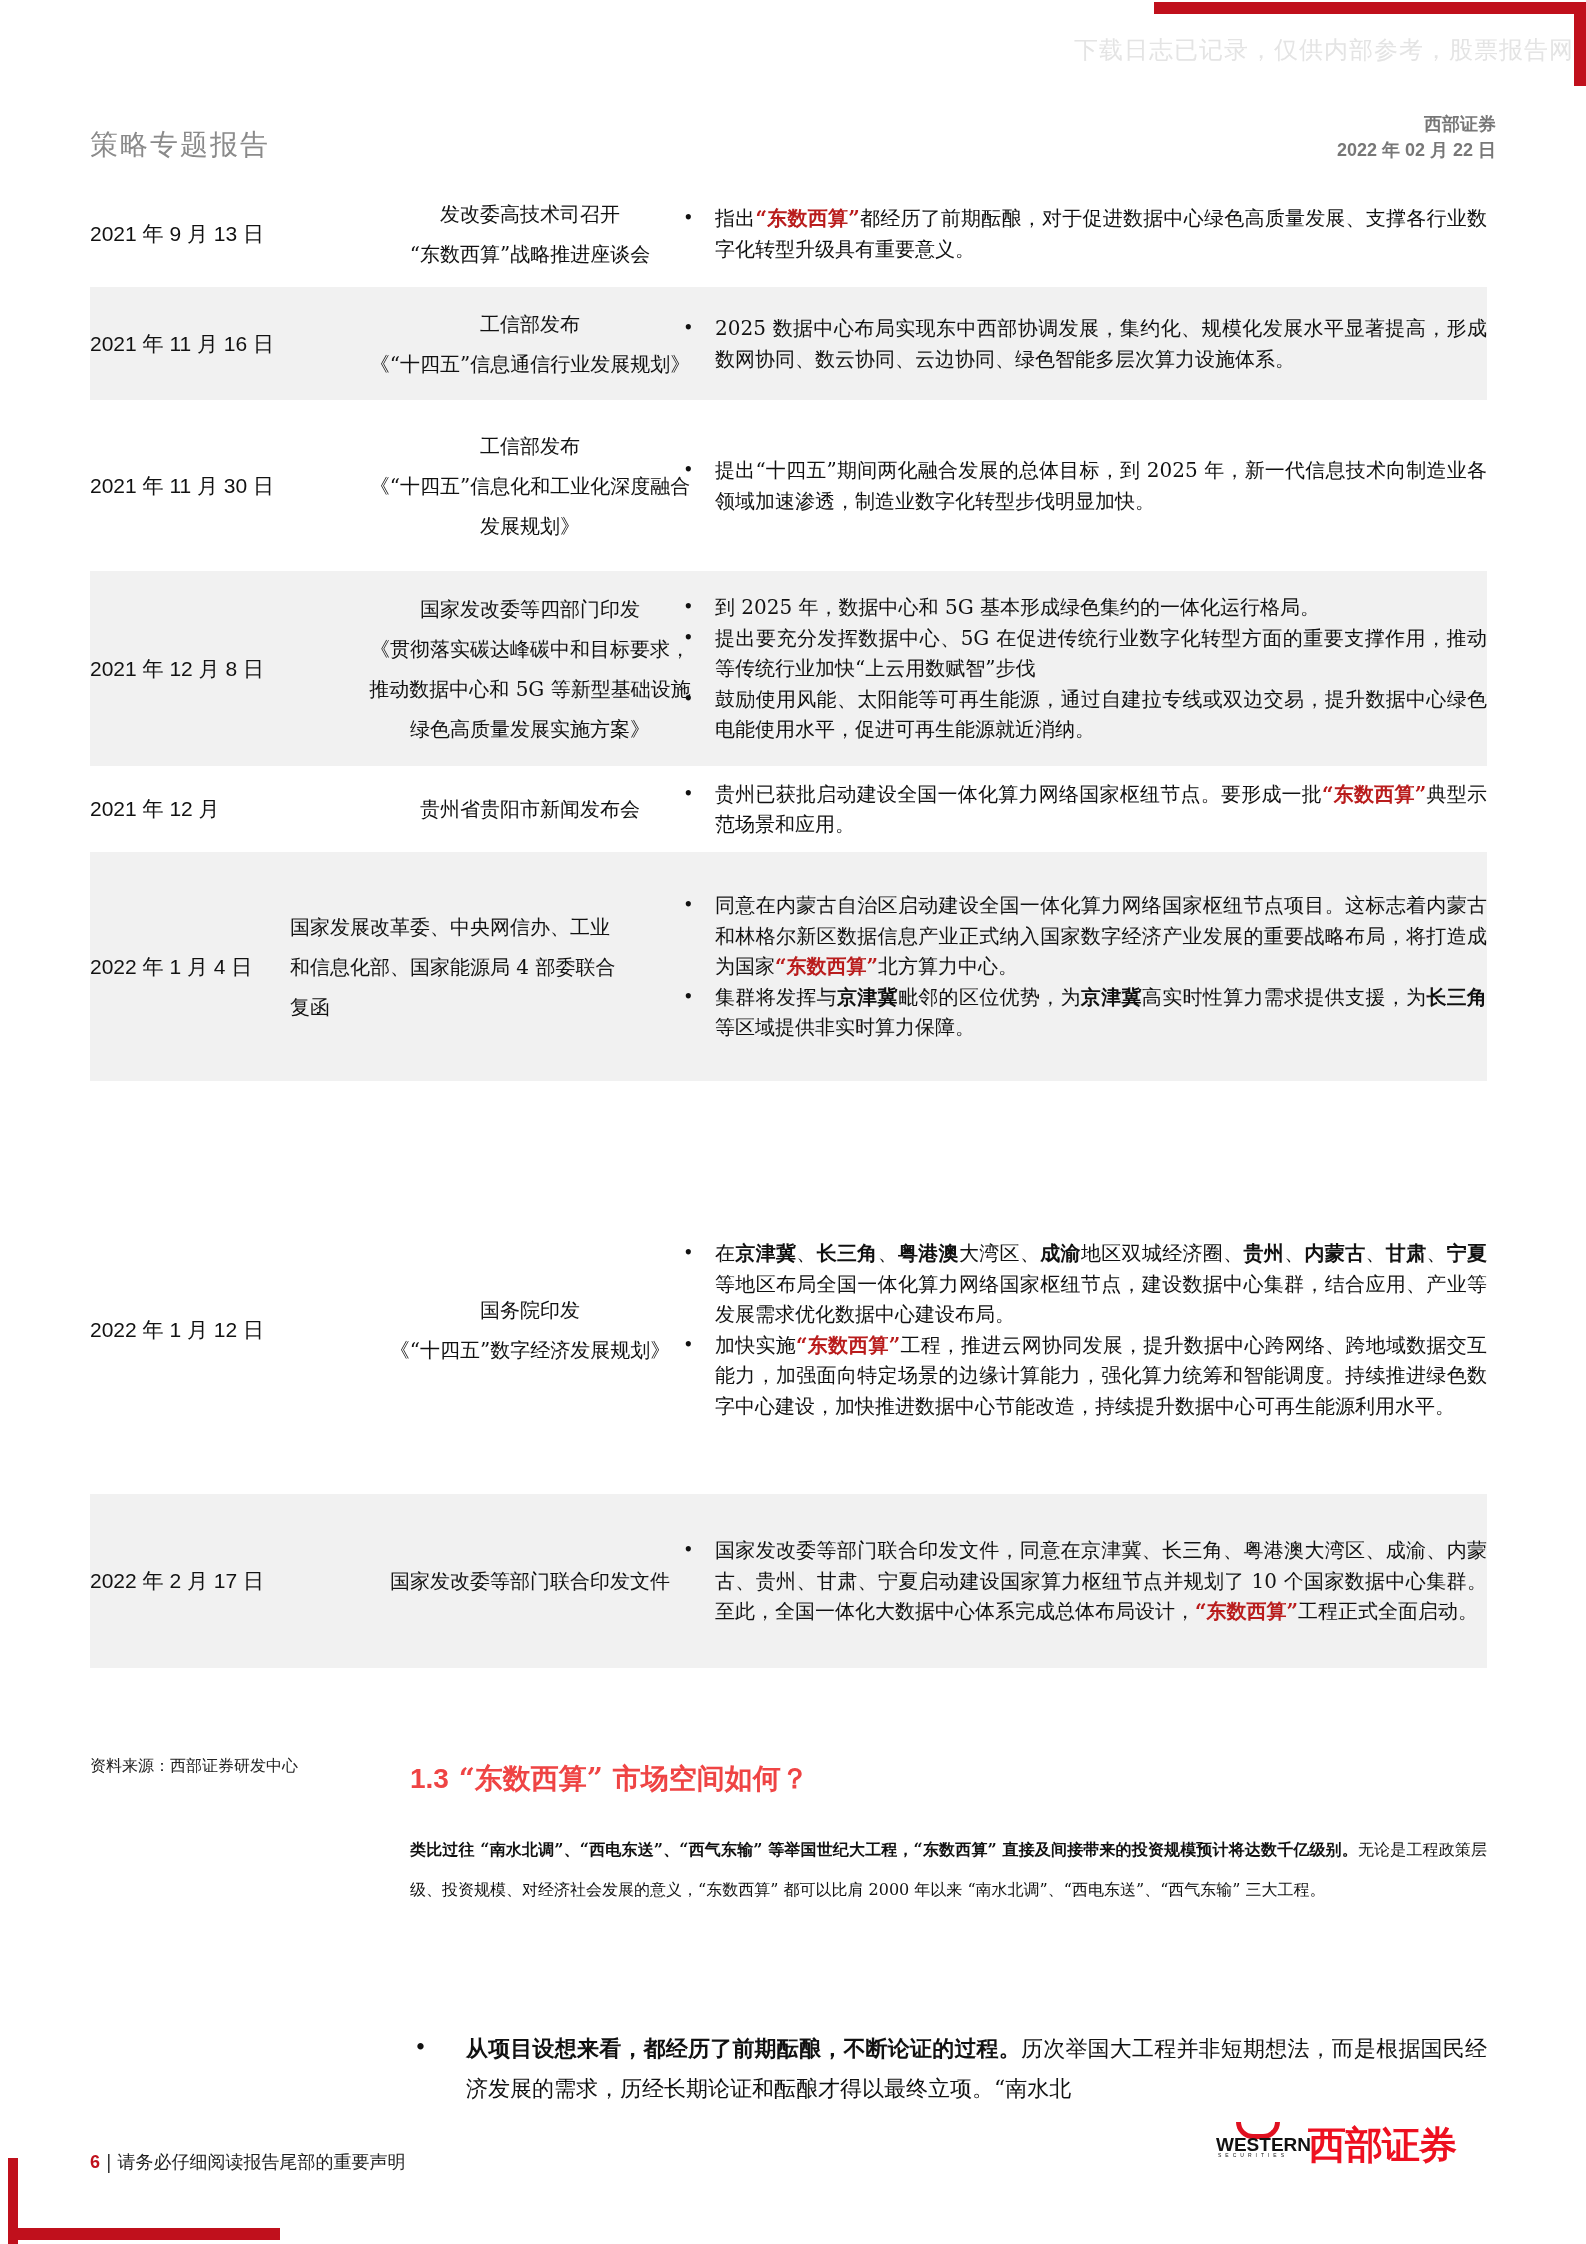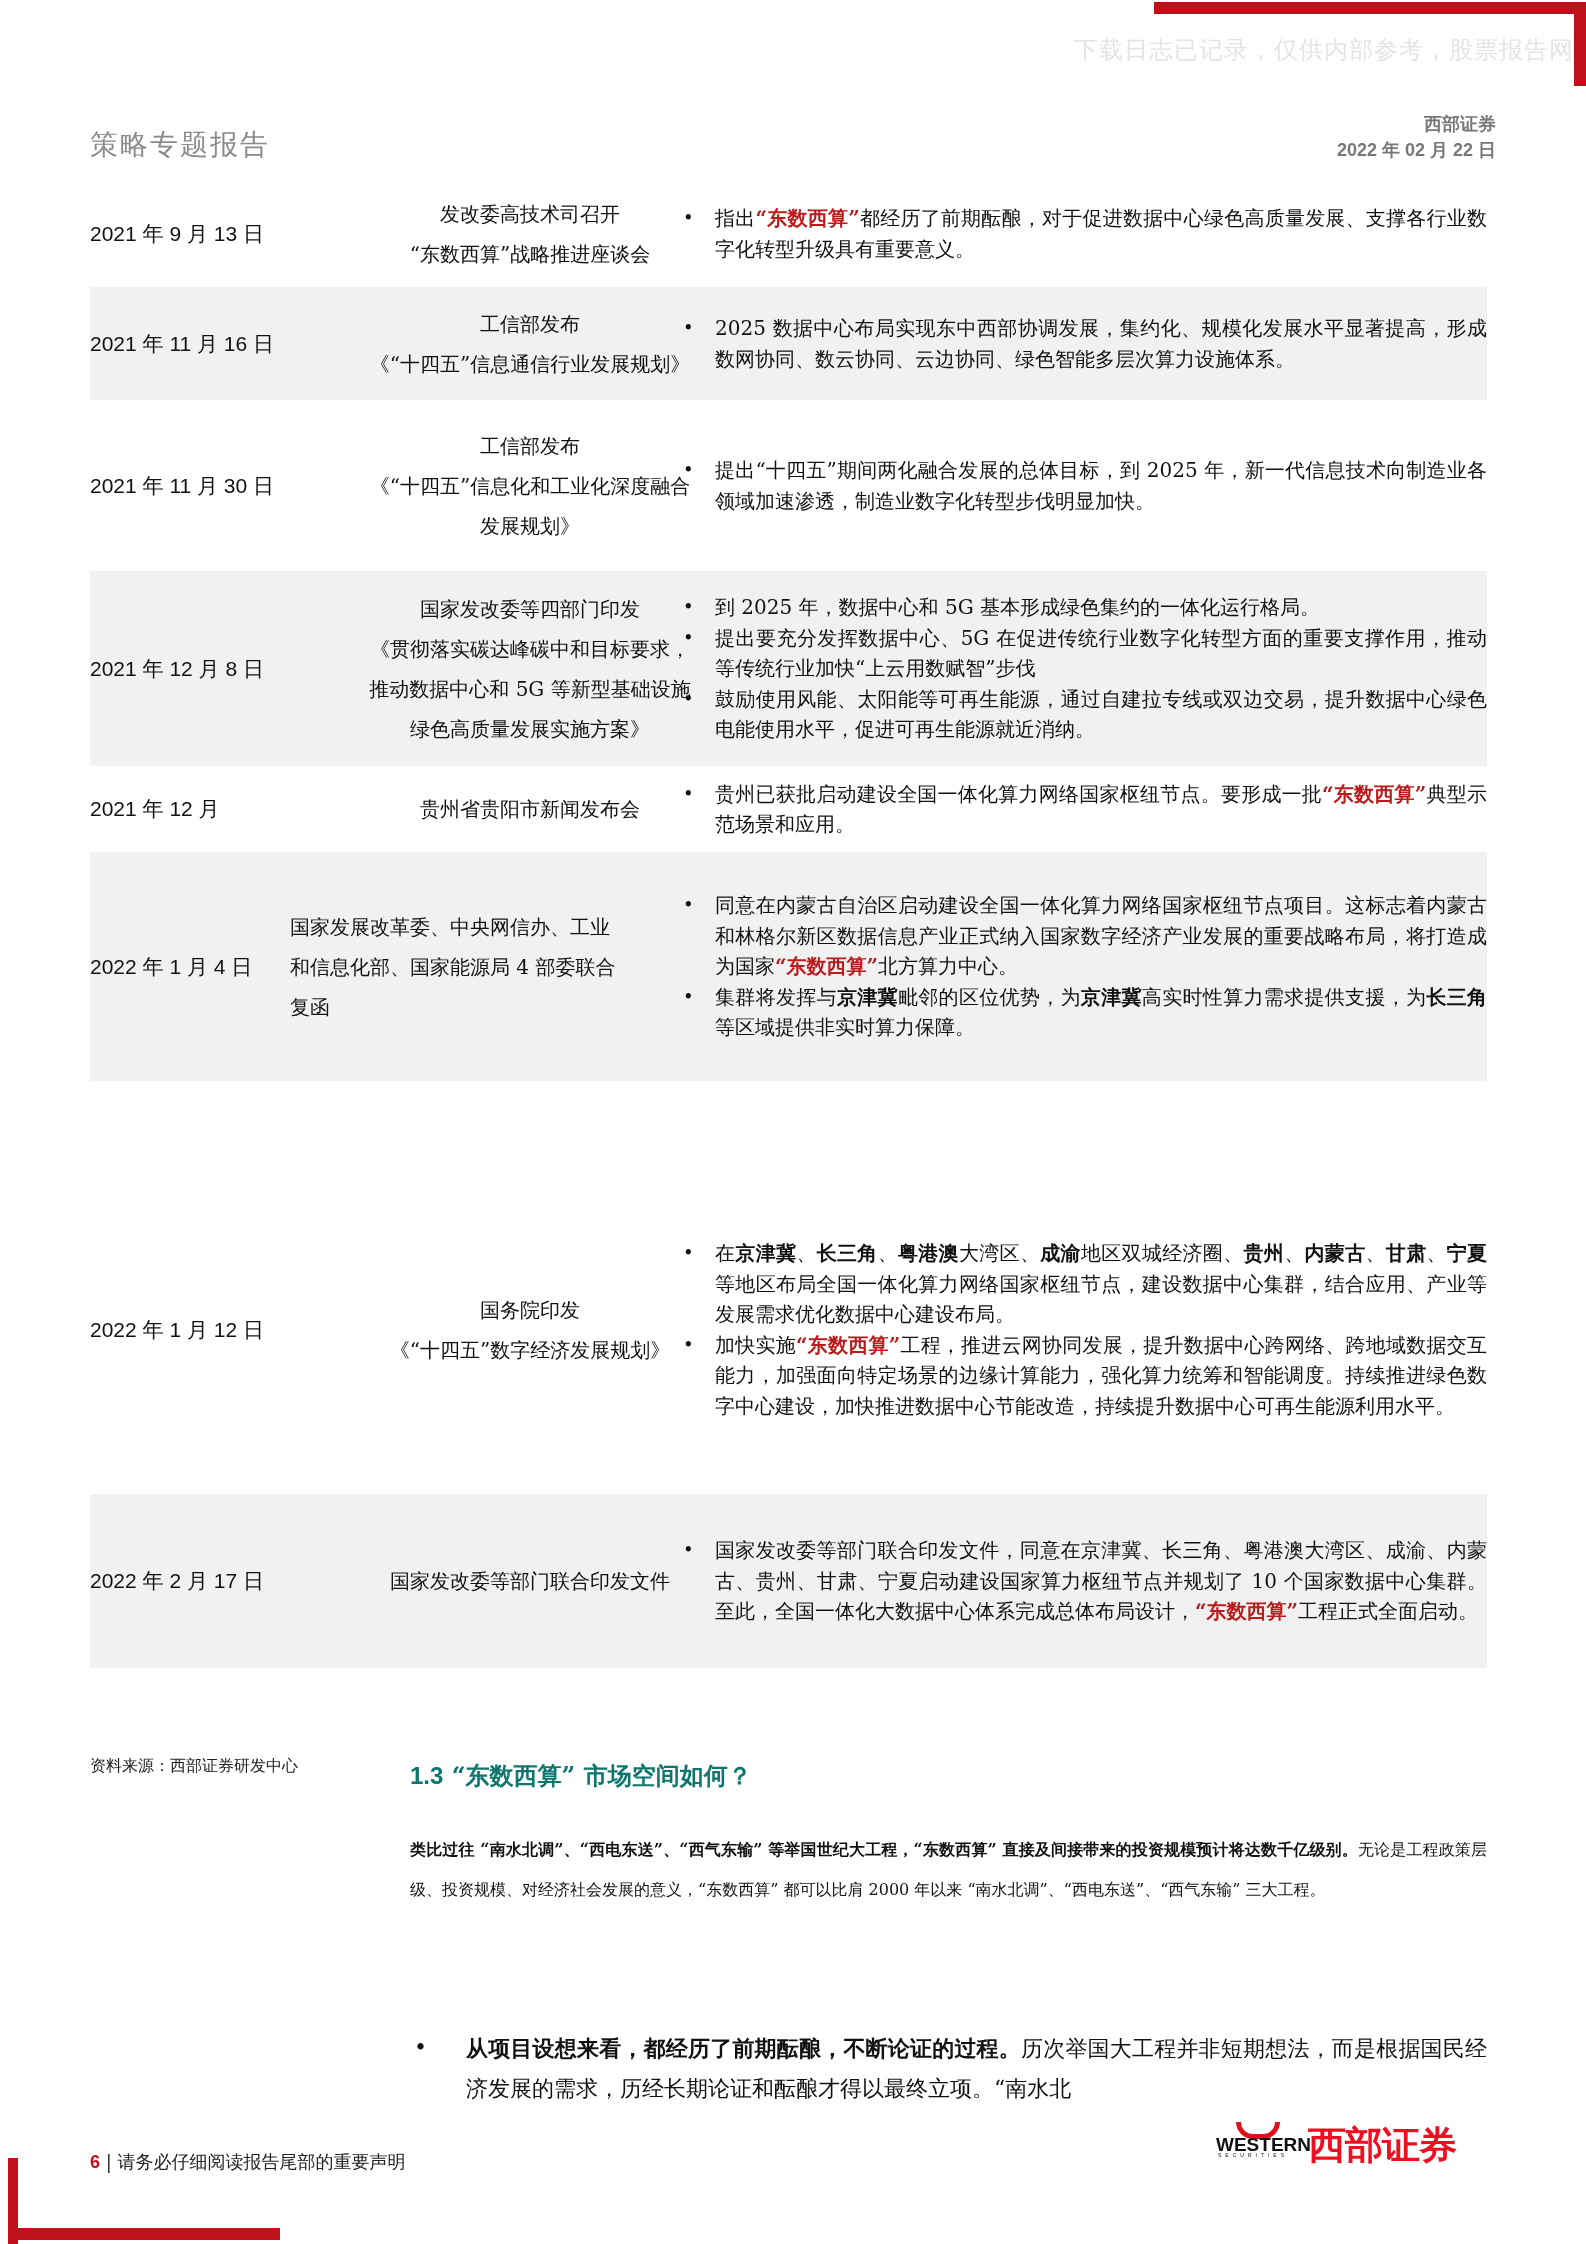--- a/index.html
+++ b/index.html
@@ -55,21 +55,21 @@
   .point .dot {
     position:absolute; left:8px; top:0; font-size:18px;
   }
   .point span.hl { color:#b91c1c; font-weight:bold;margin-top:36px; }
   .point span.b { font-weight:bold; }
 
   #source-note {
     position:absolute; left:90px; top:1756px; font-size:16px; color:#222;
   }
   #section-heading {
-    position:absolute; left:410px; top:1760px; font-size:24px; color:#0f766e; font-weight:bold;
+    position:absolute; left:410px; top:1760px; font-size:28px; color:#ef4444; font-weight:bold;
   }
   #section-heading .num { font-family:"Liberation Sans",sans-serif; }
   #intro-para {
     position:absolute; left:410px; top:1830px; width:1077px;
     font-size:16px; line-height:40px; text-align:justify;
   }
   #intro-para .b { font-weight:bold; }
   #bullet-para {
     position:absolute; left:410px; top:2028px; width:1077px;
     font-size:22px; line-height:40px; text-align:justify; padding-left:56px; box-sizing:border-box;

